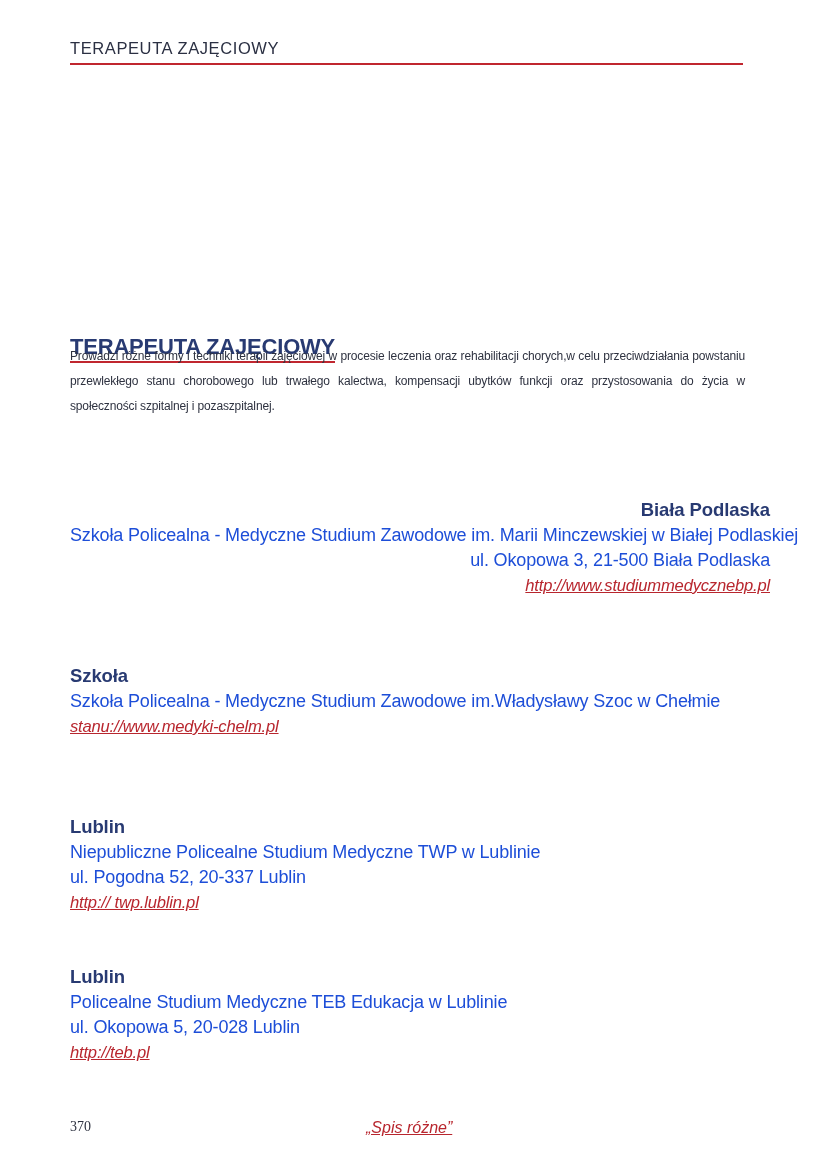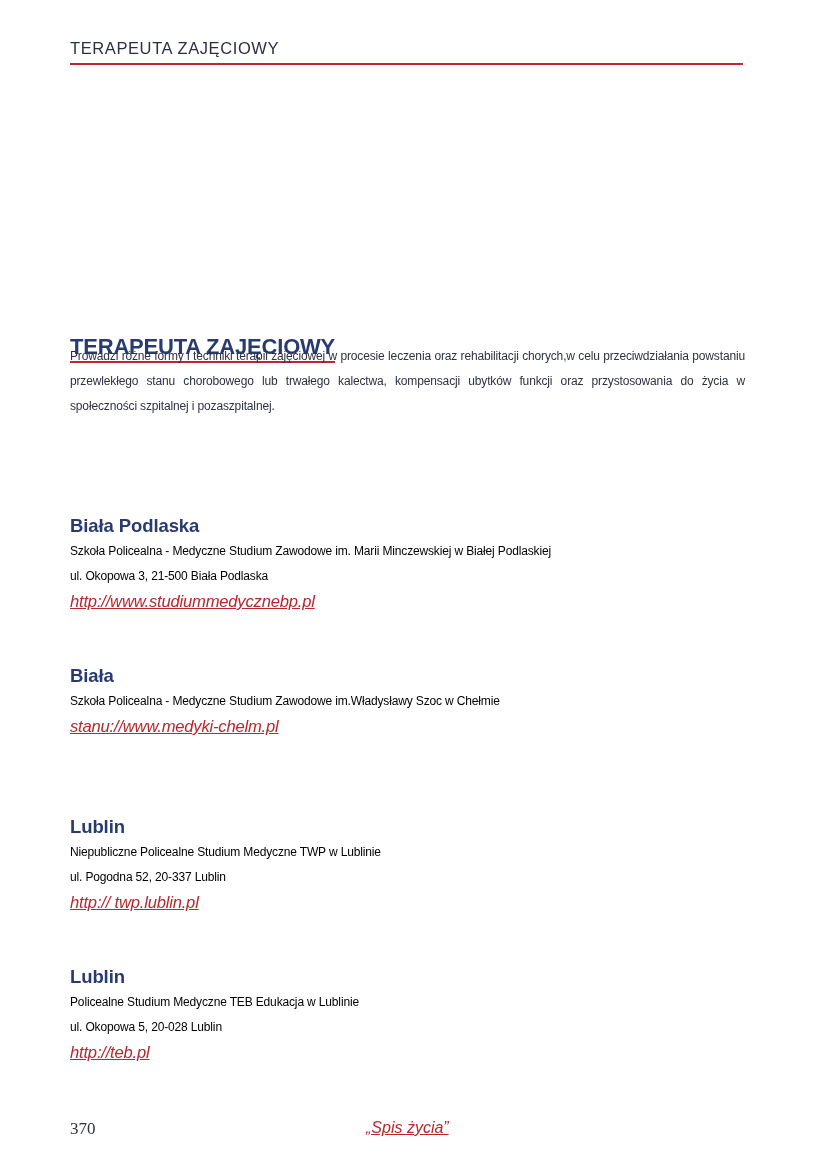--- a/index.html
+++ b/index.html
@@ -8,60 +8,60 @@
     .running-header { position: absolute; left: 70px; top: 39px; font-size: 16.5px;
            letter-spacing: 0.6px; color: #2b3043; }
     .header-rule { position: absolute; left: 70px; top: 63px; width: 673px; height: 2px; background: #c0262f; }
     .title-wrap { position: absolute; left: 70px; top: 334px; }
     .section-title { font-size: 22px; font-weight: bold; color: #283a72; letter-spacing: -0.2px;
            display: inline-block; padding-bottom: 1px; border-bottom: 2.5px solid #c0262f; line-height: 26px; }
     .description { position: absolute; left: 70px; top: 344px; width: 675px; font-size: 12px;
            line-height: 25px; color: #2e3240; text-align: justify; letter-spacing: -0.15px; }
     .entry { position: absolute; left: 70px; width: 700px; }
     .entry-city { font-size: 18.5px; font-weight: bold; color: #283a72; line-height: 25px; margin-bottom: 1px; letter-spacing: -0.1px; }
-    .entry-line { font-size: 12px; line-height: 25px; color: #000000; letter-spacing: -0.15px; white-space: nowrap; }
+    .entry-line { font-size: 18px; line-height: 25px; color: #1d4ed8; letter-spacing: -0.15px; white-space: nowrap; }
     .entry-link { font-size: 16.6px; line-height: 25px; color: #b8262e; font-style: italic;
            text-decoration: underline; letter-spacing: -0.2px; cursor: pointer; }
     .page-number { position: absolute; left: 70px; top: 1119px; font-family: "Liberation Serif", serif;
-           font-size: 17px; color: #2e3240; }
+           font-size: 14px; color: #2e3240; }
     .toc-link { position: absolute; left: 366px; top: 1119px; font-size: 16px; color: #b8262e;
            font-style: italic; text-decoration: underline; cursor: pointer; }
   </style>
 </head>
 <body>
 
 <div class="running-header">TERAPEUTA ZAJĘCIOWY</div>
 <div class="header-rule"></div>
 
 <div class="title-wrap">
   <span class="section-title">TERAPEUTA ZAJĘCIOWY</span>
 </div>
 <div class="description">Prowadzi różne formy i techniki terapii zajęciowej w procesie leczenia oraz rehabilitacji chorych,w celu przeciwdziałania powstaniu przewlekłego stanu chorobowego lub trwałego kalectwa, kompensacji ubytków funkcji oraz przystosowania do życia w społeczności szpitalnej i pozaszpitalnej.</div>
 
-<div class="entry" style="top:513px;">
+<div class="entry" style="top:497px;text-align:right;">
   <div class="entry-city">Biała Podlaska</div>
   <div class="entry-line">Szkoła Policealna - Medyczne Studium Zawodowe im. Marii Minczewskiej w Białej Podlaskiej</div>
   <div class="entry-line">ul. Okopowa 3, 21-500 Biała Podlaska</div>
   <a class="entry-link">http://www.studiummedycznebp.pl</a>
 </div>
 
 <div class="entry" style="top:663px;">
-  <div class="entry-city">Biała</div>
+  <div class="entry-city">Szkoła</div>
   <div class="entry-line">Szkoła Policealna - Medyczne Studium Zawodowe im.Władysławy Szoc w Chełmie</div>
   <a class="entry-link">stanu://www.medyki-chelm.pl</a>
 </div>
 
 <div class="entry" style="top:814px;">
   <div class="entry-city">Lublin</div>
   <div class="entry-line">Niepubliczne Policealne Studium Medyczne TWP w Lublinie</div>
   <div class="entry-line">ul. Pogodna 52, 20-337 Lublin</div>
   <a class="entry-link">http:// twp.lublin.pl</a>
 </div>
 
 <div class="entry" style="top:964px;">
   <div class="entry-city">Lublin</div>
   <div class="entry-line">Policealne Studium Medyczne TEB Edukacja w Lublinie</div>
   <div class="entry-line">ul. Okopowa 5, 20-028 Lublin</div>
   <a class="entry-link">http://teb.pl</a>
 </div>
 
 <div class="page-number">370</div>
-<a class="toc-link">„Spis życia”</a>
+<a class="toc-link">„Spis różne”</a>
 
 </body></html>

